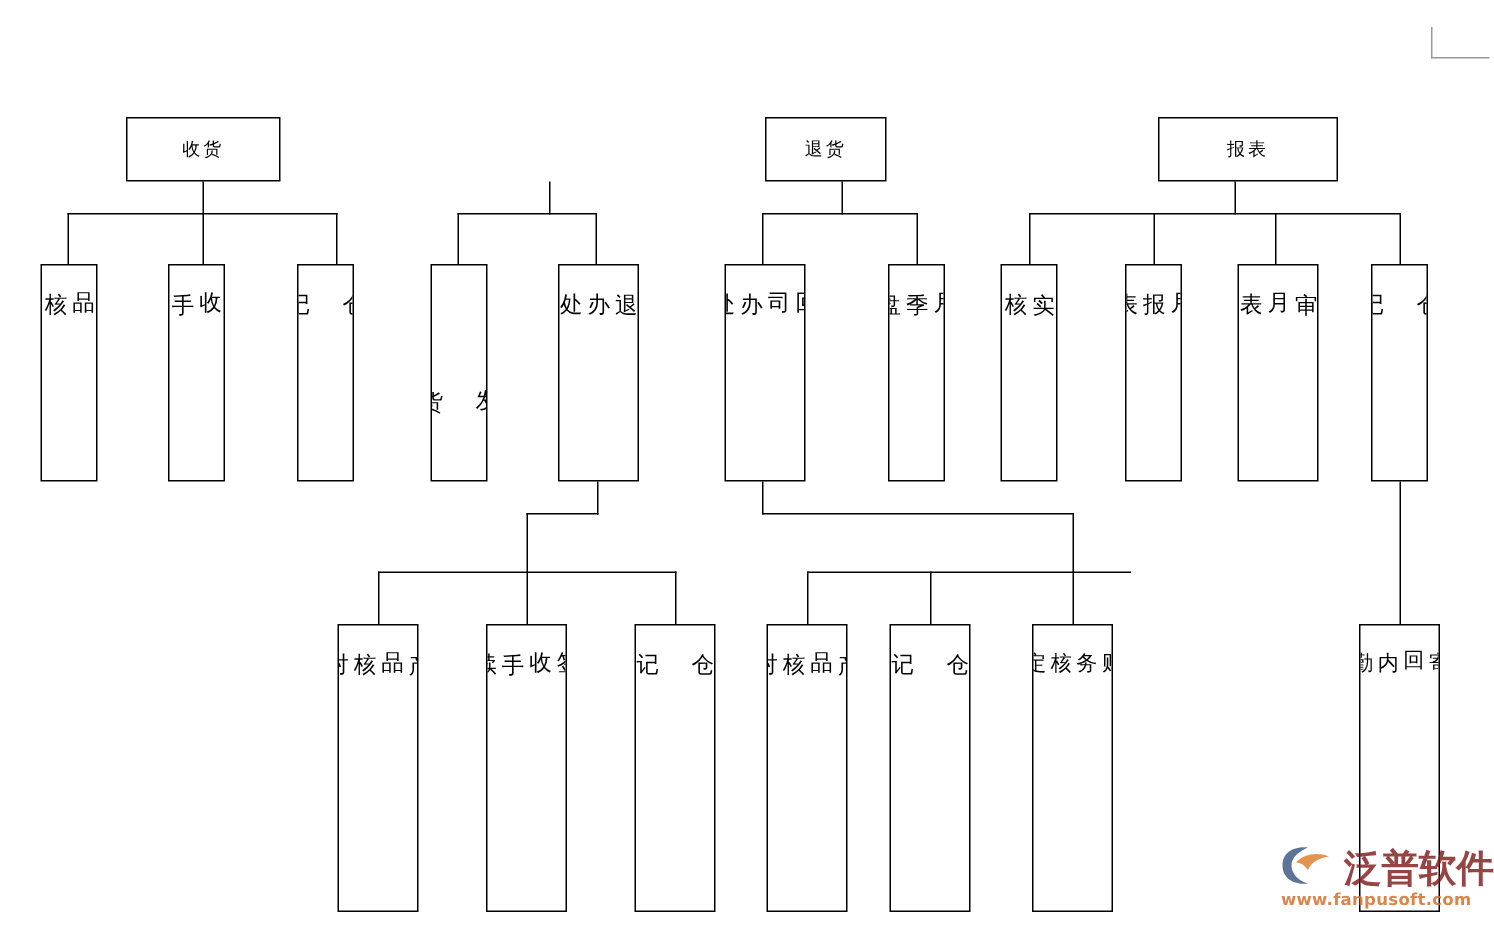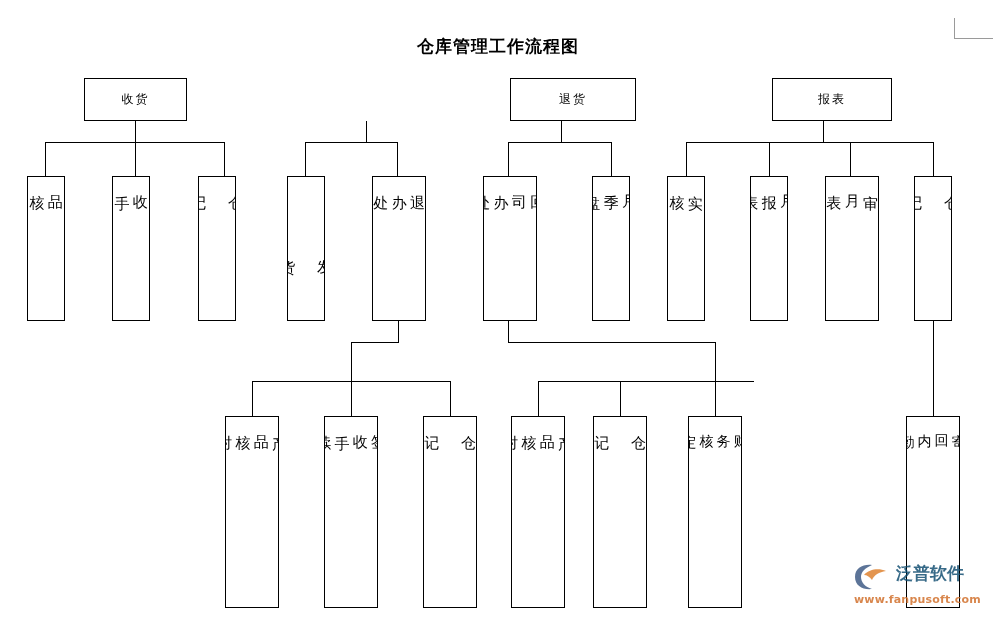--- a/index.html
+++ b/index.html
@@ -79,45 +79,44 @@
 
   
   .wm{
     position:absolute;
     left:852px;top:560px;
     width:144px;height:52px;
     pointer-events:none;
   }
   .wm .wm-text{
     position:absolute;left:44px;top:2px;
-    font-size:17px;font-weight:bold;
-    color:#0c4a6e;opacity:.82;
+    font-size:25px;font-weight:bold;
+    color:#7f1d1d;opacity:.82;
     letter-spacing:0px;white-space:nowrap;
   }
   .wm .wm-url{
     position:absolute;left:2px;top:33px;
     font-size:11px;font-weight:bold;
     color:#d2722e;opacity:.85;
     letter-spacing:.2px;white-space:nowrap;
   }
   .wm .wm-mark{position:absolute;left:0px;top:2px;}
 </style>
 </head>
 <body>
 
 <div id="stage">
 
   <div class="corner-guide" style="left:954px;top:18px;width:38px;height:20px;"></div>
 
-  <div class="title">仓库管理工作流程图</div>
 
   <div class="box h" style="left:84px;top:78px;width:103px;height:43px;">
     <span class="txt">收货</span>
   </div>
-  <div class="box h" style="left:510px;top:78px;width:126px;height:43px;">
+  <div class="box h" style="left:510px;top:78px;width:81px;height:43px;">
     <span class="txt">退货</span>
   </div>
   <div class="box h" style="left:772px;top:78px;width:120px;height:43px;">
     <span class="txt">报表</span>
   </div>
 
   <div class="ln v" style="left:135px;top:121px;height:22px;"></div>
   <div class="ln h" style="left:45px;top:142px;width:180px;"></div>
   <div class="ln v" style="left:45px;top:142px;height:34px;"></div>
   <div class="ln v" style="left:135px;top:142px;height:34px;"></div>

